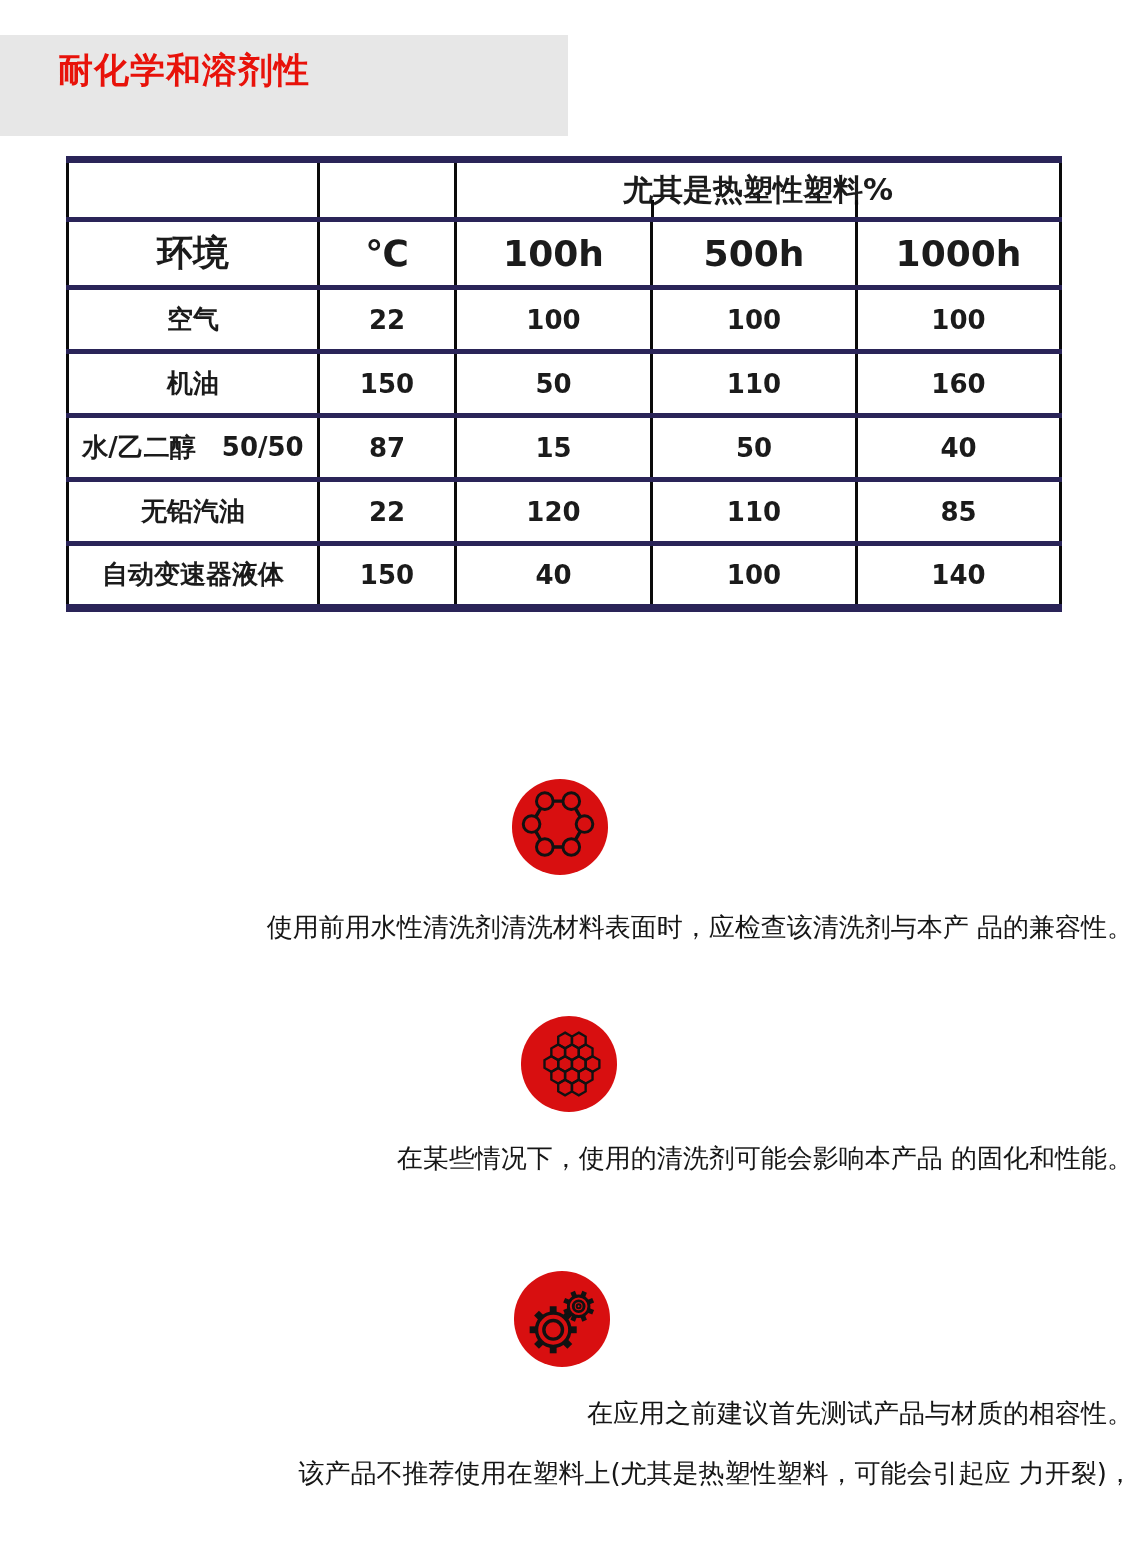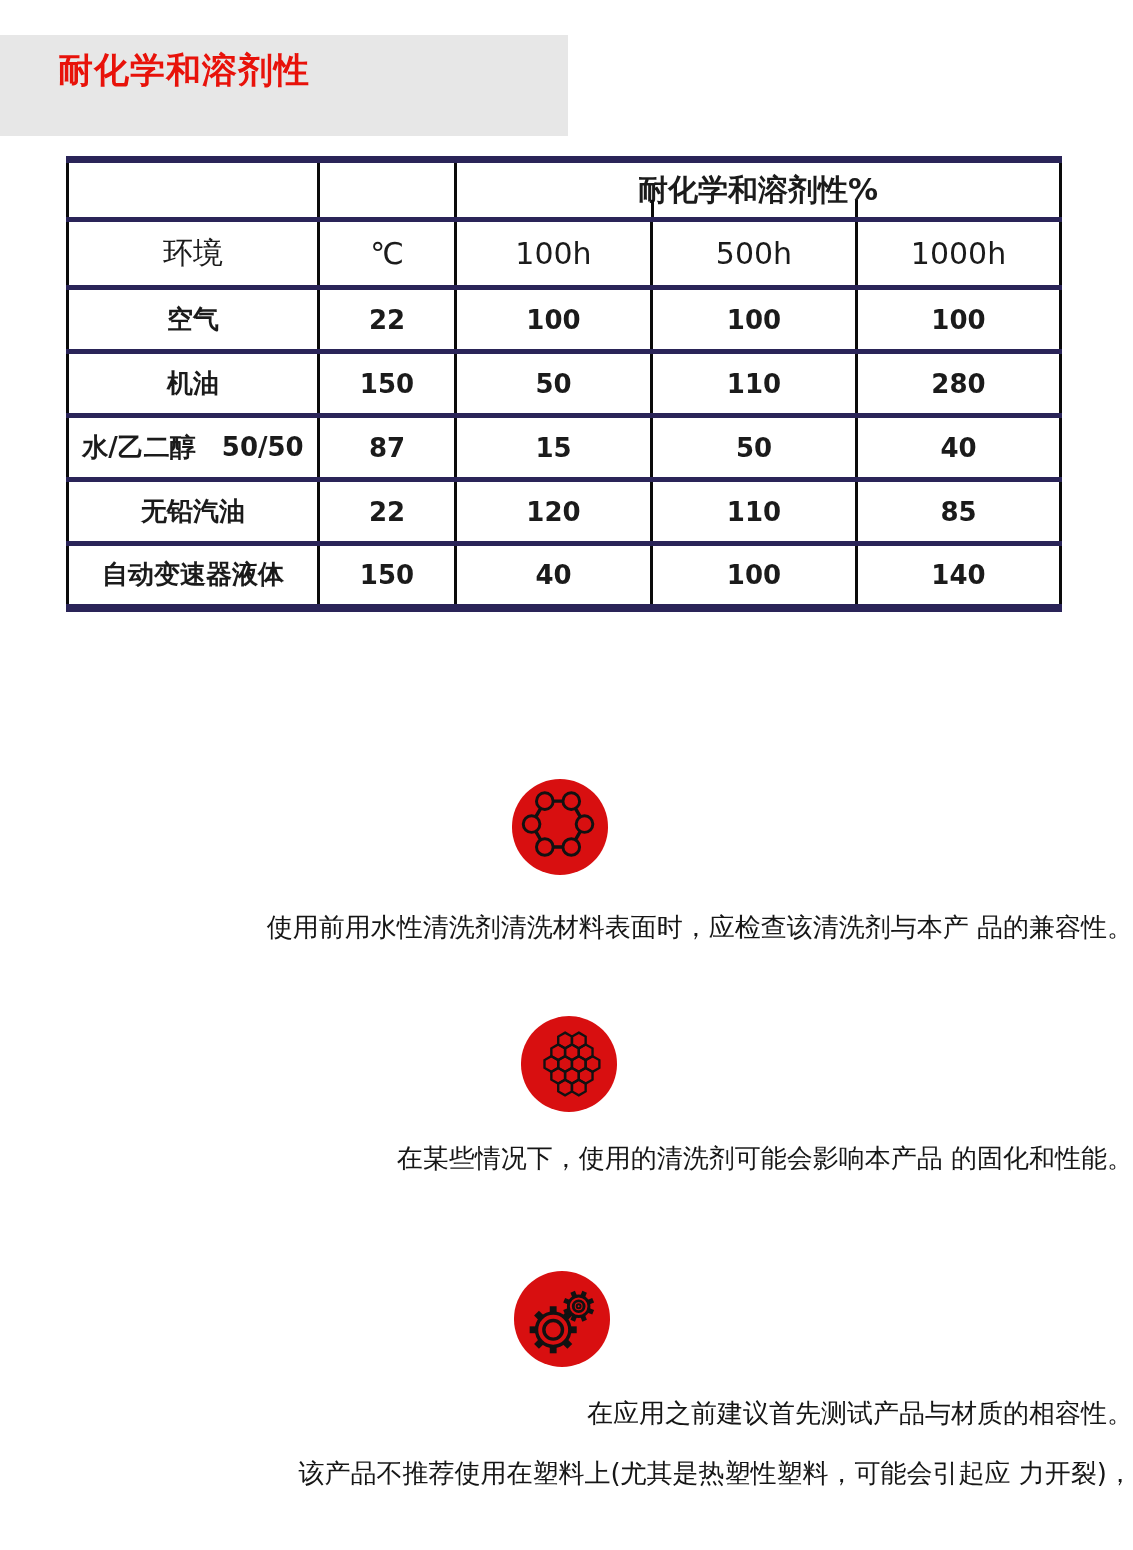--- a/index.html
+++ b/index.html
@@ -22,21 +22,21 @@
 
   
   .tblwrap{position:absolute;left:66px;top:143px;width:993px;}
   table{width:100%;border-collapse:collapse;table-layout:fixed;}
   td,th{border-left:3px solid var(--table-line-black,#0a0a0a);
         border-right:3px solid var(--table-line-black,#0a0a0a);
         border-top:5px solid var(--table-line-navy,#2a2458);
         border-bottom:5px solid var(--table-line-navy,#2a2458);
         text-align:center;vertical-align:middle;background:#fff;}
   tr.r1 td{height:60px;border-top:7px solid var(--table-line-navy,#2a2458);}
-  tr.r2 th{height:68px;font-size:30px;font-weight:normal;}
+  tr.r2 th{height:68px;font-size:36px;font-weight:bold;}
   tr.data td{height:64px;font-size:26px;font-weight:bold;}
   td.merged{position:relative;font-size:30px;font-weight:bold;}
   td.merged .tick{position:absolute;bottom:0;width:3px;height:17px;background:var(--table-line-black,#0a0a0a);}
   td.merged .t1{left:calc(32.4% - 1px);}
   td.merged .t2{left:calc(66.3% - 1px);}
   tr.last td{border-bottom:8px solid var(--table-line-navy,#2a2458);}
 
   
   .icon-badge{position:absolute;width:98px;height:98px;}
   .icon-badge svg{display:block;width:100%;height:100%;}
@@ -63,21 +63,21 @@
           <col style="width:137px">
           <col style="width:196px">
           <col style="width:205px">
           <col style="width:204px">
       </colgroup>
       <tbody>
           <tr class="r1">
         <td></td>
         <td></td>
         <td class="merged" colspan="3">
-          <span>耐化学和溶剂性%</span>
+          <span>尤其是热塑性塑料%</span>
           <i class="tick t1"></i>
           <i class="tick t2"></i>
         </td>
       </tr>
       <tr class="r2">
         <th>环境</th>
         <th>℃</th>
         <th>100h</th>
         <th>500h</th>
         <th>1000h</th>
@@ -87,21 +87,21 @@
         <td>22</td>
         <td>100</td>
         <td>100</td>
         <td>100</td>
       </tr>
       <tr class="data">
         <td>机油</td>
         <td>150</td>
         <td>50</td>
         <td>110</td>
-        <td>280</td>
+        <td>160</td>
       </tr>
       <tr class="data">
         <td>水/乙二醇　50/50</td>
         <td>87</td>
         <td>15</td>
         <td>50</td>
         <td>40</td>
       </tr>
       <tr class="data">
         <td>无铅汽油</td>

